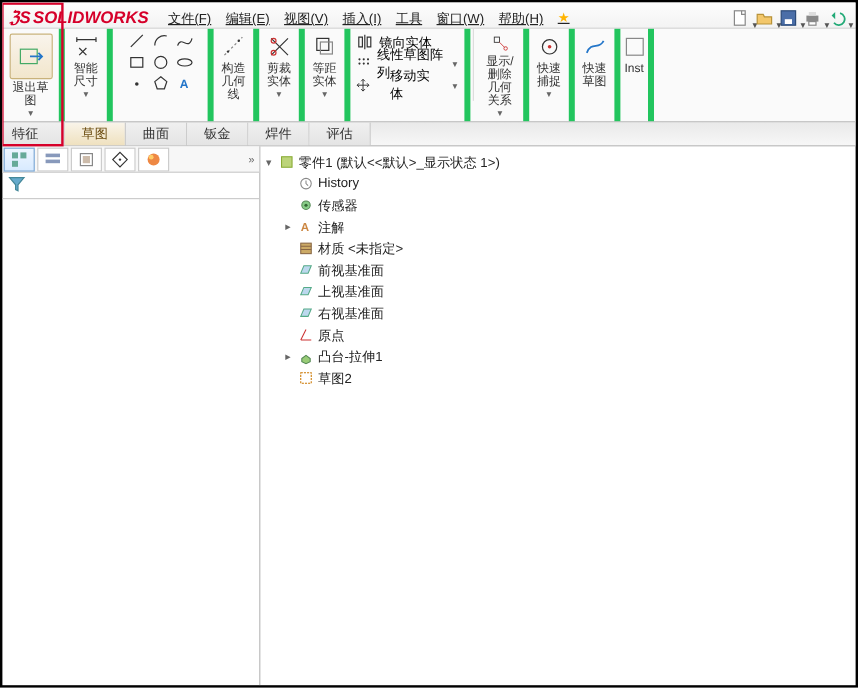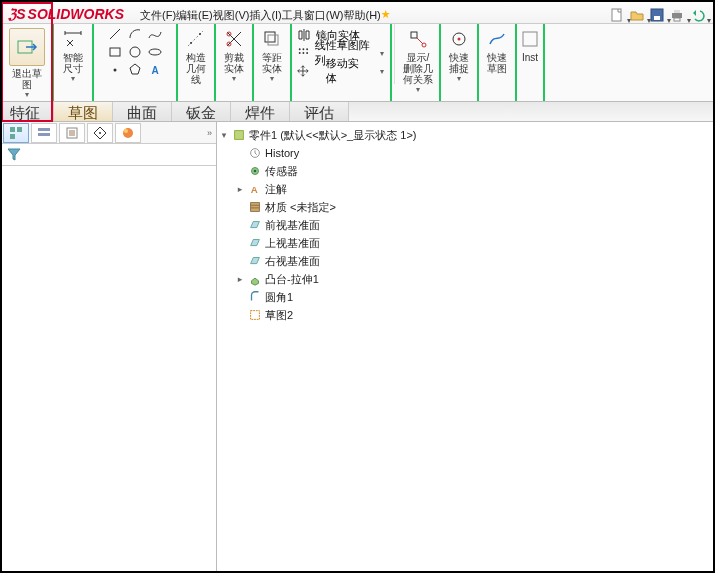--- a/index.html
+++ b/index.html
@@ -1,38 +1,38 @@
 <!DOCTYPE html>
 <html><head>
 <meta charset="utf-8">
 <style>
 * { box-sizing: border-box; font-family: "Microsoft YaHei", Arial, sans-serif; }
 body { margin: 0; width: 715px; height: 573px; background: #fff; overflow: hidden; font-size: 11px; border: 2px solid #000; }
 .topbar { display: flex; align-items: flex-end; height: 22px; border-bottom: 1px solid #ccc; background: linear-gradient(#fdfdfd,#f3f3f3); }
 .logo { color: #d6002a; font-weight: bold; font-style: italic; font-size: 14px; padding: 0 6px; display: flex; align-items: center; }
 .logo::before { content: "ℨS"; font-style: italic; font-weight: bold; margin-right: 2px; }
-.menu { display: flex; padding-left: 10px; color: #222; }
+.menu { display: flex; gap: 12px; padding-left: 10px; color: #222; text-decoration: underline; }
 .menu span { cursor: default; }
 .menu-star { color: #ffb400; }
 .qat { margin-left: auto; display: flex; gap: 4px; padding-right: 8px; align-items: center; }
 .qat .ic { width: 16px; height: 16px; position: relative; }
 .qat .drop::after { content: "▾"; font-size: 8px; color: #555; position: absolute; right: -6px; bottom: -2px; }
 
 .ribbon { display: flex; height: 78px; border-bottom: 1px solid #bbb; background: #fafafa; position: relative; }
-.rgroup { display: flex; flex-direction: column; align-items: center; justify-content: flex-start; padding: 2px 6px; border-right: 2px solid #22c55e; }
+.rgroup { display: flex; flex-direction: column; align-items: center; justify-content: flex-start; padding: 2px 6px; border-right: 5px solid #22c55e; }
 .rgroup.big { padding-top: 4px; }
 .biglabel { font-size: 10px; color: #333; text-align: center; line-height: 1.1; margin-top: 2px; }
 .hl { border: 2px solid #d6002a; position: absolute; }
 #hl1 { left: -1px; top: -22px; width: 52px; height: 120px; }
 .exit { width: 36px; height: 44px; display: flex; flex-direction: column; align-items: center; justify-content: center; background: linear-gradient(#f9f4ec,#f2e6cc); border: 1px solid #c9b27a; border-radius: 2px; }
 .smallgrid { display: grid; grid-template-columns: repeat(3, 18px); grid-auto-rows: 16px; gap: 2px; }
 .smallgrid .c { display: flex; align-items: center; justify-content: center; }
 .txtcell { font-size: 10px; color: #333; text-align: center; }
 
-.tabs { display: flex; height: 20px; background: linear-gradient(#e9e9e9,#f7f7f7); border-bottom: 1px solid #bbb; font-size: 15px; }
+.tabs { display: flex; height: 20px; background: linear-gradient(#e9e9e9,#f7f7f7); border-bottom: 1px solid #bbb; font-size: 11px; }
 .tab { padding: 2px 14px; border-right: 1px solid #ccc; color: #333; background: linear-gradient(#f0f0f0,#e4e4e4); }
 .tab.active { background: linear-gradient(#f9f4ea,#efe1bf); color: #6b4c0f; }
 
 .workarea { display: flex; height: calc(573px - 22px - 78px - 20px - 4px); }
 .leftpane { width: 215px; border-right: 1px solid #bbb; display: flex; flex-direction: column; }
 .lp-tabs { display: flex; height: 22px; border-bottom: 1px solid #ccc; background: #f7f7f7; align-items: center; }
 .lp-tabs .t { width: 26px; height: 20px; border: 1px solid #ccc; margin: 1px; background: #fff; display: flex; align-items: center; justify-content: center; }
 .lp-tabs .t.sel { background: linear-gradient(#eef6ff,#d8eaff); border-color: #7aa8d8; }
 .filterbar { height: 22px; border-bottom: 1px solid #ccc; display: flex; align-items: center; padding: 0 4px; gap: 6px; }
 .tree { flex: 1; overflow: auto; padding: 4px 0; }
@@ -372,36 +372,36 @@
         <div class="tree-row indent1">
           <span class="tw"></span>
           <span class="ic">
             <svg class="ic" viewBox="0 0 16 16">
               <path d="M3 11l3-7h7l-3 7z" fill="#bcd8ee" stroke="#5a8"></path>
             </svg>
           </span>
           <span>右视基准面</span>
         </div>
         <div class="tree-row indent1">
+          <span class="tw"></span>
+          <span class="ic">
+            <svg class="ic" viewBox="0 0 16 16">
+              <path d="M3 13L8 3M3 13h10" stroke="#c33" fill="none"></path>
+            </svg>
+          </span>
+          <span>原点</span>
+        </div>
+        <div class="tree-row indent1">
           <span class="tw">▸</span>
           <span class="ic">
             <svg class="ic" viewBox="0 0 16 16">
               <path d="M4 10l4-3 4 3v3l-4 2-4-2z" fill="#9c7" stroke="#585"></path>
             </svg>
           </span>
           <span>凸台-拉伸1</span>
-        </div>
-        <div class="tree-row indent1">
-          <span class="tw"></span>
-          <span class="ic">
-            <svg class="ic" viewBox="0 0 16 16">
-              <path d="M4 12V6a4 4 0 0 1 4-4h4" fill="none" stroke="#48a" stroke-width="1.5"></path>
-            </svg>
-          </span>
-          <span>圆角1</span>
         </div>
         <div class="tree-row indent1">
           <span class="tw"></span>
           <span class="ic">
             <svg class="ic" viewBox="0 0 16 16">
               <rect x="3" y="3" width="10" height="10" fill="none" stroke="#c70" stroke-dasharray="2 1"></rect>
             </svg>
           </span>
           <span>草图2</span>
         </div>

